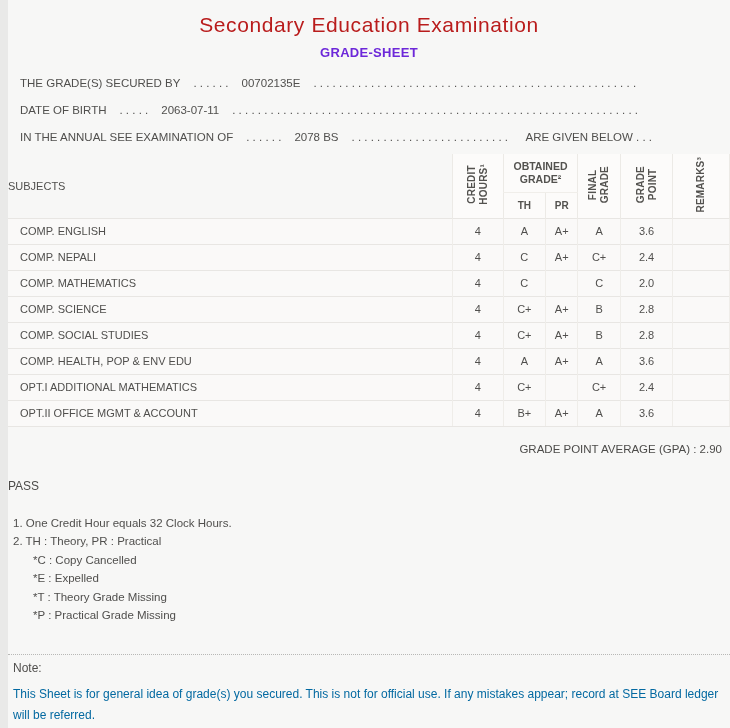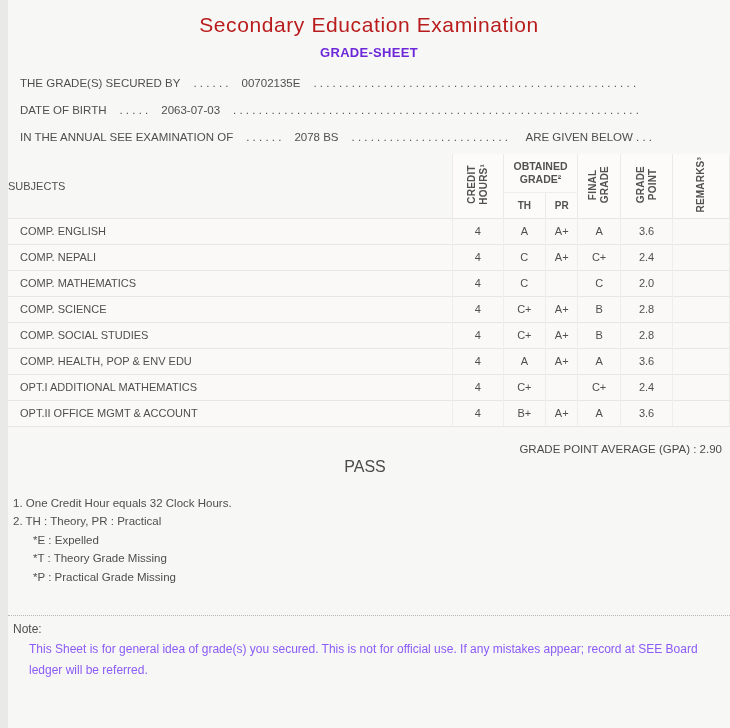--- a/index.html
+++ b/index.html
@@ -73,33 +73,33 @@
   tbody td.subj { text-align: left; padding-left: 12px; }
   tbody td + td { border-left: 1px solid #efede9; }
   tbody td:last-child { border-right: 1px solid #efede9; }
   tbody tr:last-child td { border-bottom: 1px solid #e8e6e3; }
   
   .gpa-line {
     margin-top: 16px; text-align: right; padding-right: 8px;
     font-size: 11.5px; line-height: 13px; color: #4c4b49;
   }
   .pass-line {
-    margin-top: 4px; text-align: center; padding-right: 8px;
-    font-size: 16px; line-height: 13px; color: #4c4b49;
+    margin-top: 24px; text-align: left; padding-right: 8px;
+    font-size: 12px; line-height: 13px; color: #4c4b49;
   }
   
   .footnotes { margin-top: 21px; padding-left: 5px; font-size: 11.5px; }
   .footnotes .fn { line-height: 18.5px; }
   .footnotes .fn.indent { padding-left: 20px; }
   
   .note-divider { margin-top: 29px; border-top: 1px dotted #b8b8b6; width: 722px; }
   .note-label { margin-top: 6px; padding-left: 5px; font-size: 12px; line-height: 15px; }
   .note-text {
-    margin-top: 2px; padding-left: 21px; padding-right: 6px;
-    font-size: 12px; line-height: 21px; color: #8b5cf6;
+    margin-top: 8px; padding-left: 5px; padding-right: 6px;
+    font-size: 12px; line-height: 21px; color: #0369a1;
   }
 </style>
 </head>
 <body>
 
 <div class="left-strip"></div>
 
 <div class="page">
 
   <div class="title">Secondary Education Examination</div>
@@ -109,21 +109,21 @@
     <div class="info-line">
       <span>THE GRADE(S) SECURED BY</span>
       <span>. . . . . .</span>
       <span>00702135E</span>
       <span class="fill">. . . . . . . . . . . . . . . . . . . . . . . . . . . . . . . . . . . . . . . . . . . . . . . . . . . . . . . . . . . . . . . . . . . . . . . . . . . . . . . .</span>
       <span></span>
     </div>
     <div class="info-line">
       <span>DATE OF BIRTH</span>
       <span>. . . . .</span>
-      <span>2063-07-03</span>
+      <span>2063-07-11</span>
       <span class="fill">. . . . . . . . . . . . . . . . . . . . . . . . . . . . . . . . . . . . . . . . . . . . . . . . . . . . . . . . . . . . . . . . . . . . . . . . . . . . . . . .</span>
       <span></span>
     </div>
     <div class="info-line">
       <span>IN THE ANNUAL SEE EXAMINATION OF</span>
       <span>. . . . . .</span>
       <span>2078 BS</span>
       <span class="fill">. . . . . . . . . . . . . . . . . . . . . . . . . . . . . . . . . . . . . . . . . . . . . . . . . . . . . . . . . . . . . . . . . . . . . . . . . . . . . . . .</span>
       <span>ARE GIVEN BELOW . . .</span>
     </div>
@@ -232,20 +232,21 @@
       </tr>
     </tbody>
   </table>
 
   <div class="gpa-line">GRADE POINT AVERAGE (GPA) : 2.90</div>
   <div class="pass-line">PASS</div>
 
   <div class="footnotes">
     <div class="fn">1. One Credit Hour equals 32 Clock Hours.</div>
     <div class="fn">2. TH : Theory, PR : Practical</div>
+    <div class="fn indent">*C : Copy Cancelled</div>
     <div class="fn indent">*E : Expelled</div>
     <div class="fn indent">*T : Theory Grade Missing</div>
     <div class="fn indent">*P : Practical Grade Missing</div>
   </div>
 
   <div class="note-divider"></div>
   <div class="note-label">Note:</div>
   <div class="note-text">This Sheet is for general idea of grade(s) you secured. This is not for official use. If any mistakes appear; record at SEE Board ledger will be referred.</div>
 
 </div>

